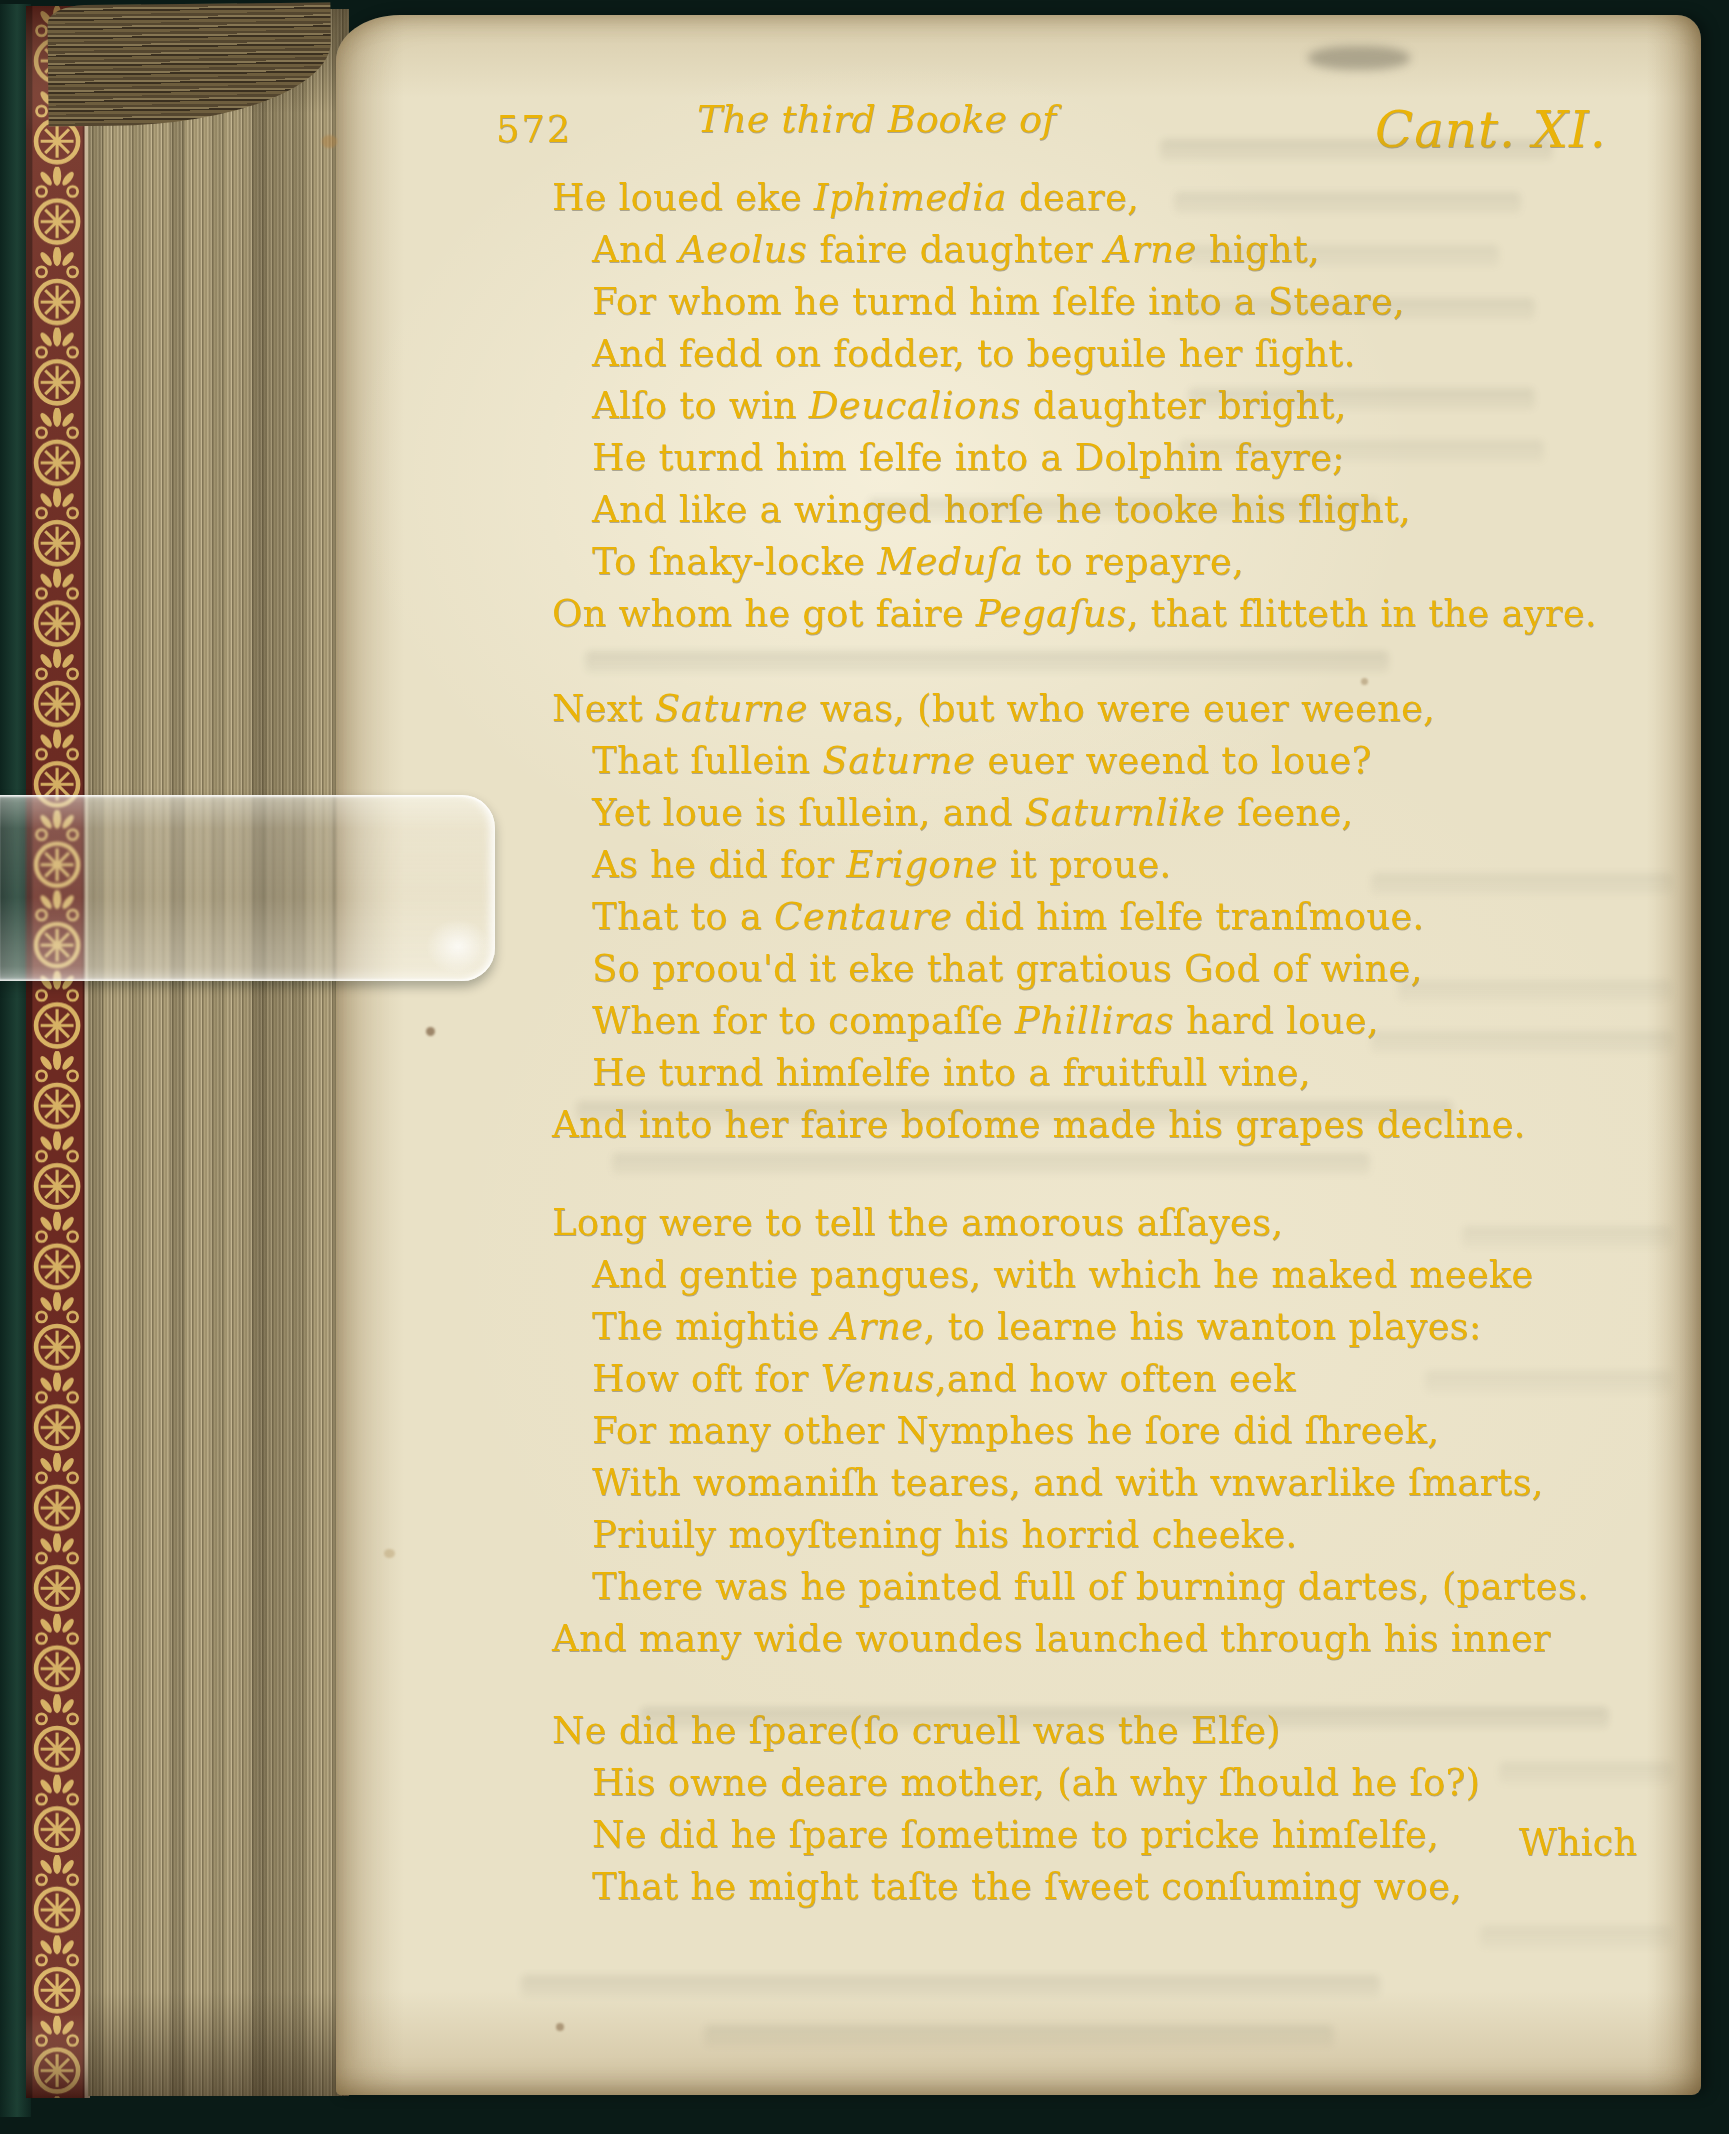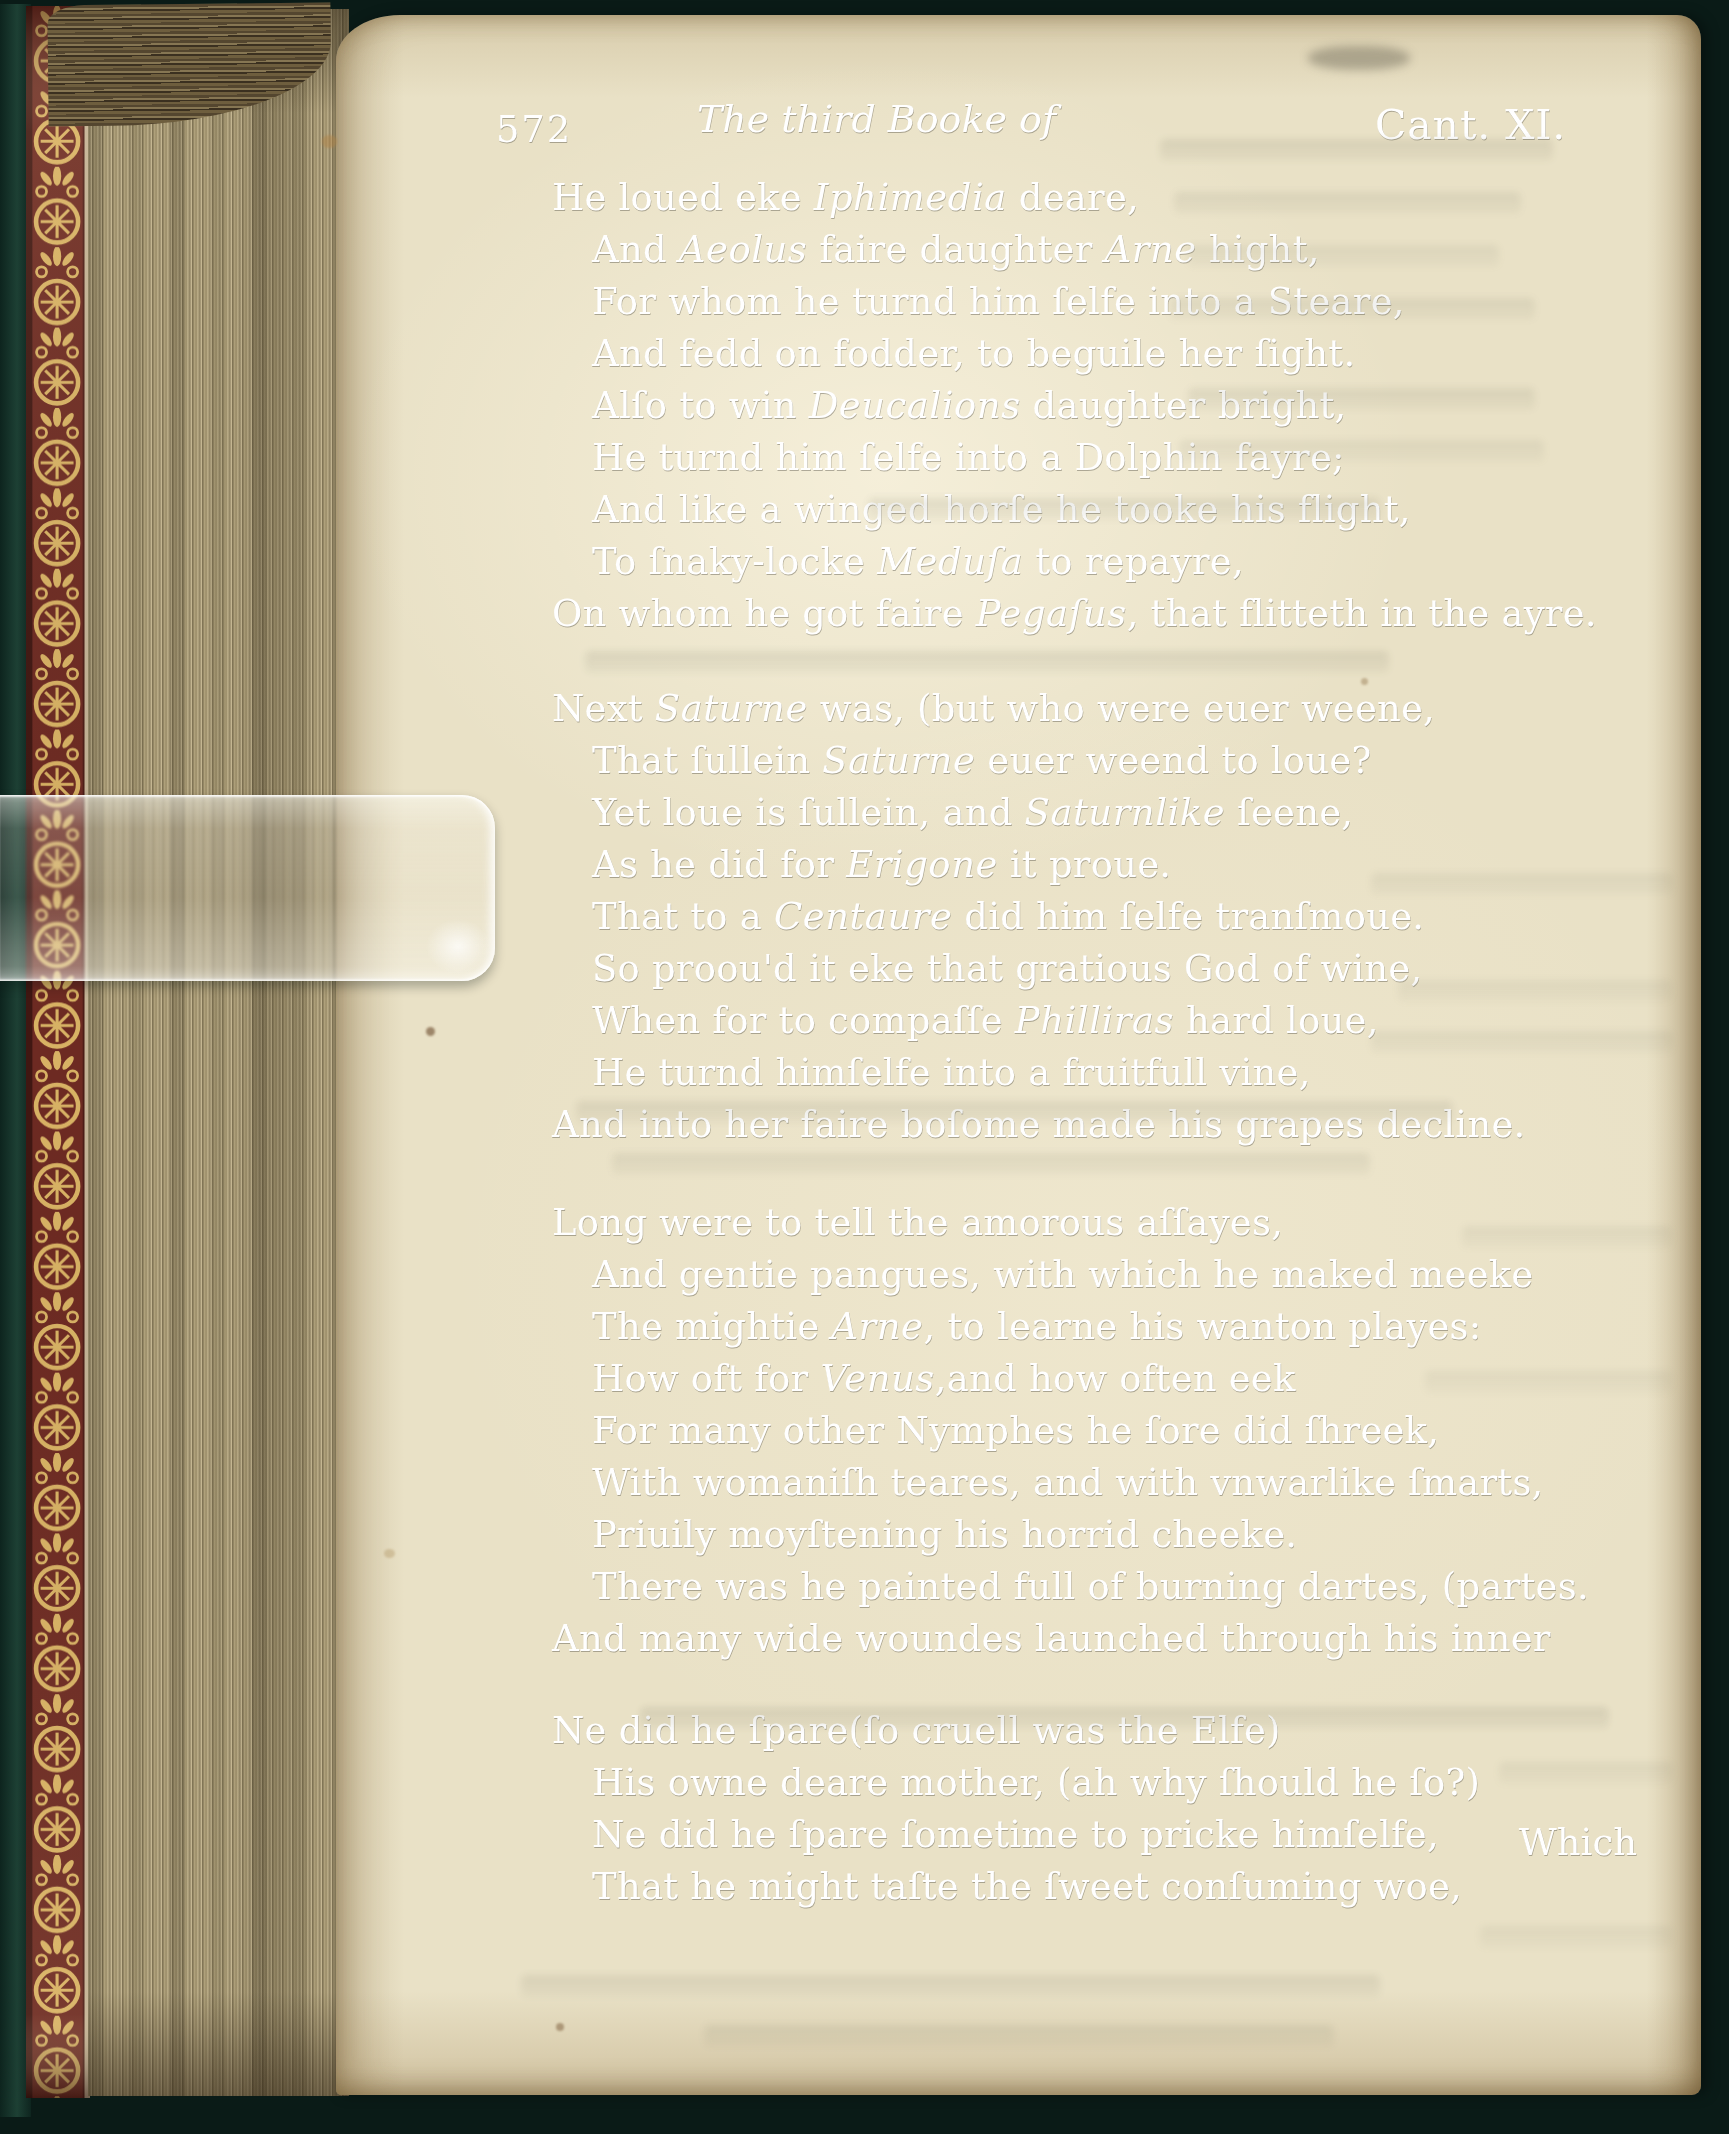--- a/index.html
+++ b/index.html
@@ -46,24 +46,24 @@
       linear-gradient(0deg, rgba(150,120,70,0.30), rgba(150,120,70,0) 5%);
     border-radius:64px 24px 9.1px 5.5px / 46px 24px 9.1px 5.5px;
     box-shadow:
       inset -18.3px 0 33px -12.8px rgba(90,65,30,0.55),
       inset 0 -16.4px 27.4px -12.8px rgba(110,85,45,0.5),
       inset 0 12.8px 20px -11px rgba(140,115,70,0.35),
       inset 24px 0 40px -16.4px rgba(120,95,55,0.45),
       5.5px 0 12.8px rgba(0,0,0,0.35);
   }
   
-  .ink{color:#ffffff;text-shadow:0.5px 0.5px 0.6px rgba(48,46,36,0.35);}
+  .ink{color:#eab308;text-shadow:0.5px 0.5px 0.6px rgba(48,46,36,0.35);}
   .header-pagenum{position:absolute;left:496px;top:108px;font-size:37px;letter-spacing:1.8px;}
   .header-title{position:absolute;left:630px;top:97px;width:493px;text-align:center;font-style:italic;font-size:38px;}
-  .header-canto{position:absolute;left:1375px;top:101px;font-size:41px;letter-spacing:0.9px;}
+  .header-canto{position:absolute;left:1375px;top:101px;font-style:italic;font-size:50px;letter-spacing:0.9px;}
   .stanza{position:absolute;left:552px;width:1133px;font-size:37px;line-height:52px;letter-spacing:0.2px;}
   .line{white-space:nowrap;}
   .line.indent{padding-left:40px;}
   .stanza em{font-style:italic;letter-spacing:0.5px;}
   .catchword{position:absolute;left:1425px;top:1821px;width:212px;text-align:right;font-size:37px;}
   
   .bleed{
     position:absolute;height:22px;border-radius:5.5px;filter:blur(3.7px);
     background:linear-gradient(180deg, rgba(122,122,102,0.20), rgba(122,122,102,0.08));
   }

